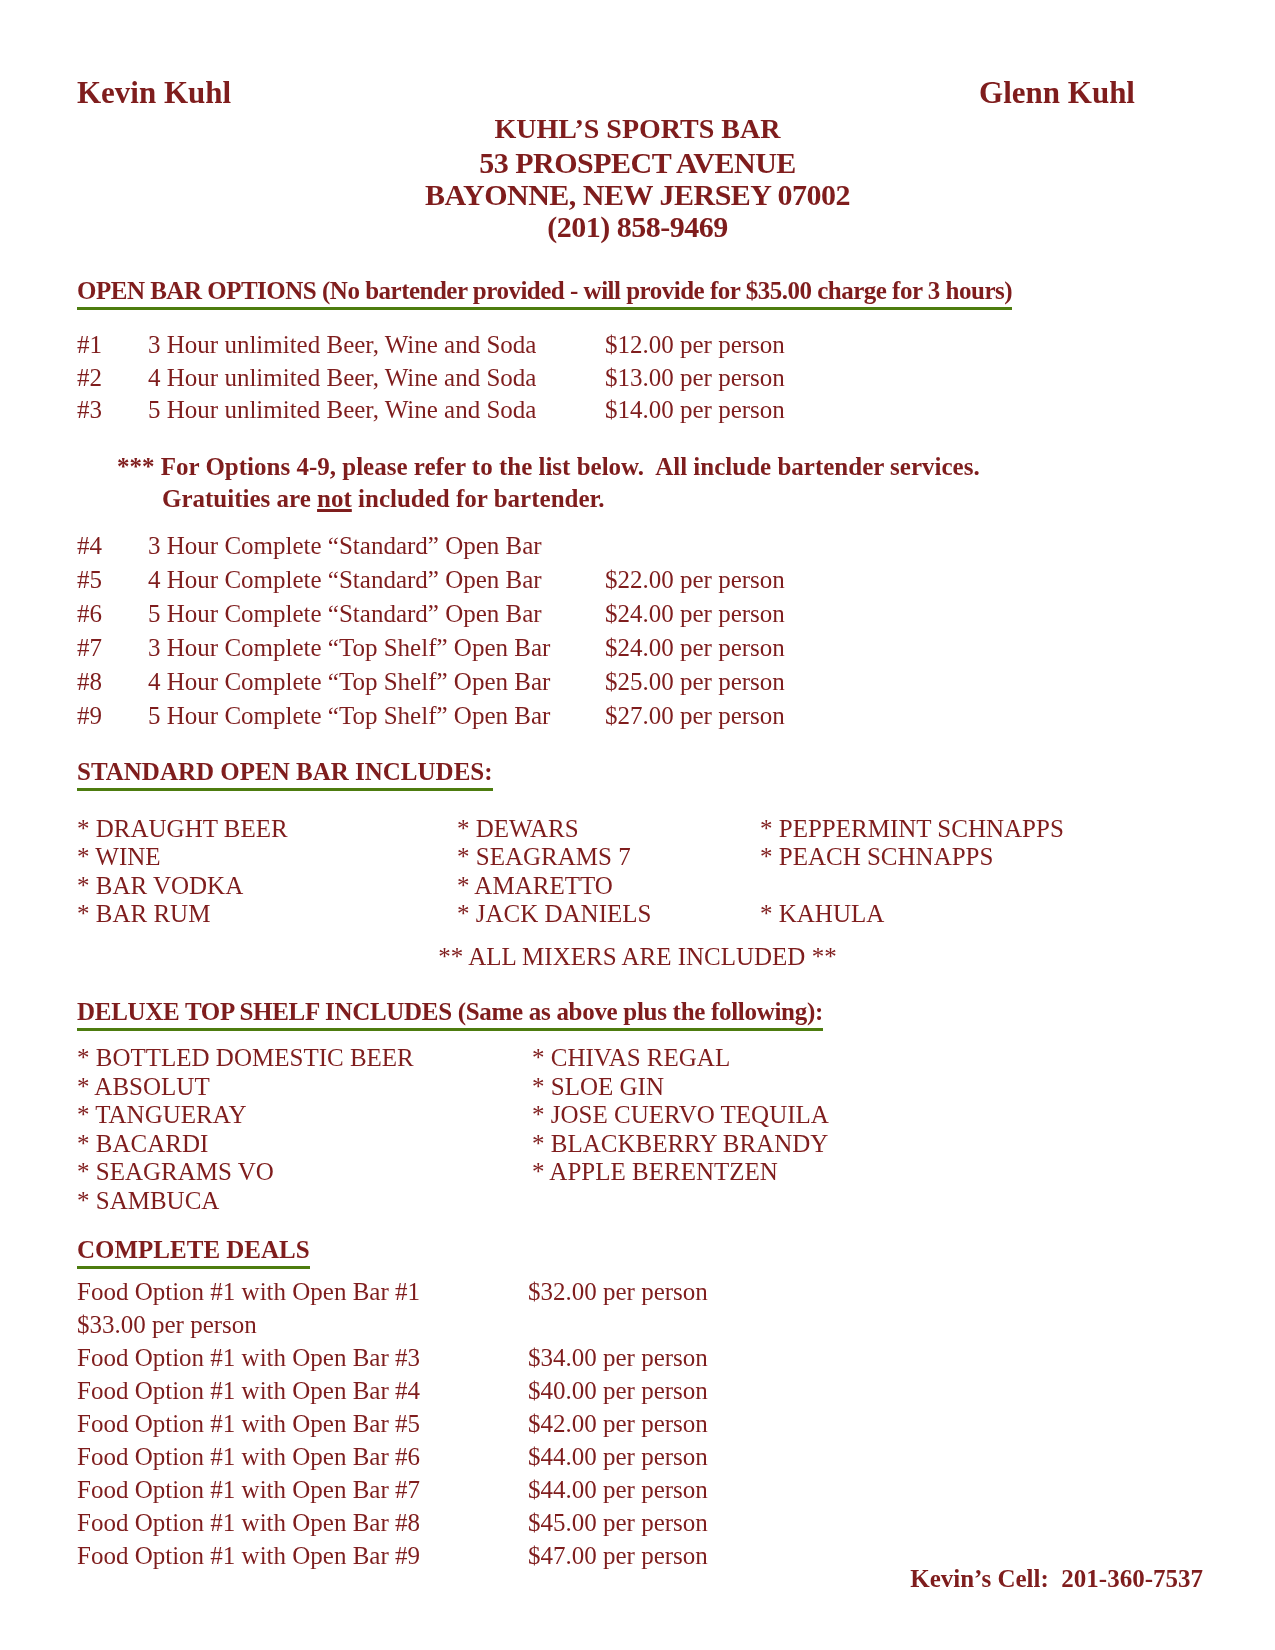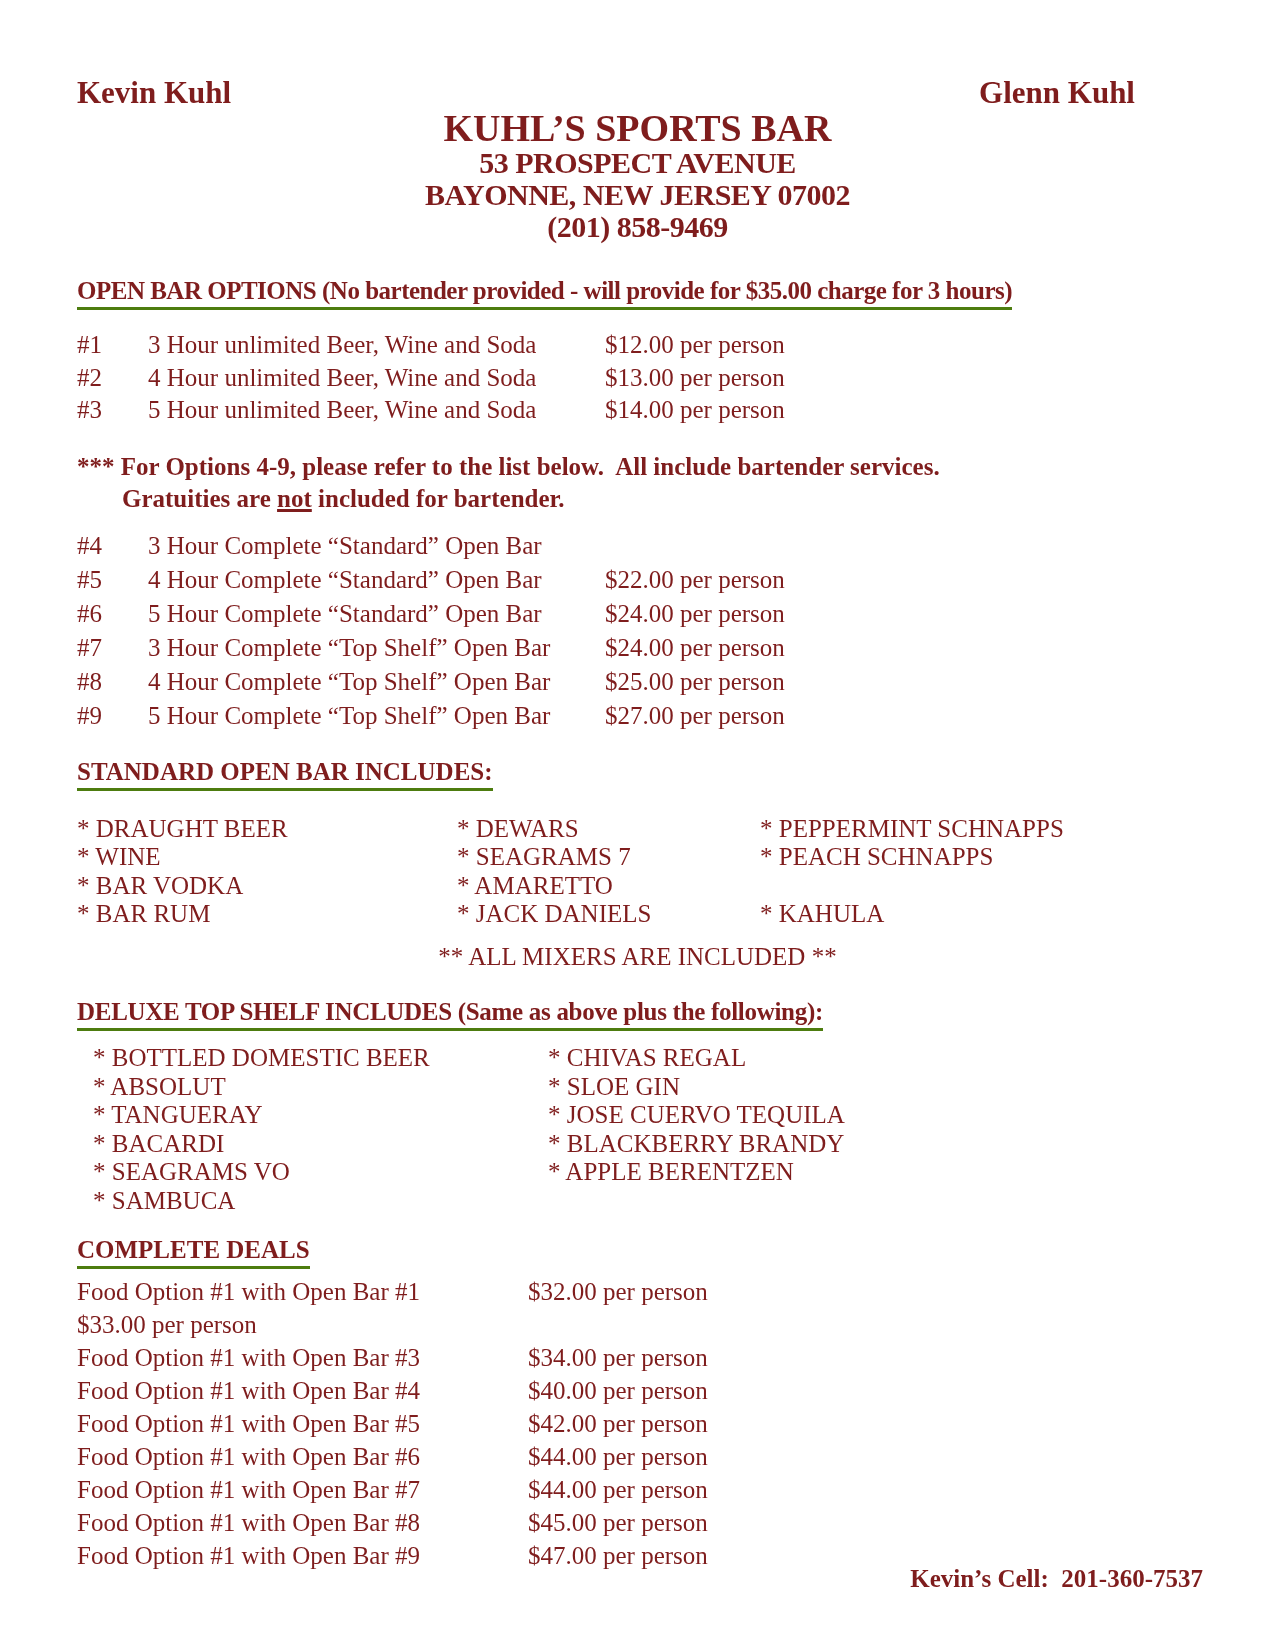--- a/index.html
+++ b/index.html
@@ -16,40 +16,40 @@
     overflow:hidden;
     padding:76px 140px 0 77px;
   }
   [data-bind] { white-space:pre-wrap; }
 
   .names-row { display:flex; justify-content:space-between;
     font-weight:bold; font-size:31px; line-height:34px; }
 
   .full-center { margin-left:-77px; margin-right:-140px; text-align:center; }
 
-  .doc-title { font-weight:bold; font-size:38px; line-height:37px; }
+  .doc-title { font-weight:bold; font-size:28px; line-height:37px; }
   .addr-block { font-weight:bold; font-size:30px; line-height:32px; letter-spacing:-0.5px; }
 
   .section-heading { font-weight:bold; line-height:32px; }
   .section-heading .uh { display:inline-block; border-bottom:3px solid #4d7c0f; }
   .ls-tight { letter-spacing:-0.5px; }
   .ls-snug  { letter-spacing:-0.3px; }
 
   .opts-block { line-height:32.5px; }
   .opts-block.wide { line-height:34px; }
   .opt-row { display:grid; grid-template-columns:71px 457px 1fr; }
 
-  .note-block { font-weight:bold; line-height:32.5px; }
+  .note-block { font-weight:bold; line-height:32.5px;margin-left:40px; }
   .note-indent { margin-left:45px;font-family:Liberation Serif, serif; }
   .note-underline { text-decoration:underline; text-decoration-thickness:3px; }
 
   .triple-list { line-height:28.5px; }
   .triple-row { display:grid; grid-template-columns:380px 303px 1fr; }
 
-  .double-list { line-height:28.5px;margin-left:16px; }
+  .double-list { line-height:28.5px; }
   .double-row { display:grid; grid-template-columns:455px 1fr; }
 
   .mixers { line-height:28.5px; }
 
   .deals-block { line-height:33px; }
   .deal-row { display:grid; grid-template-columns:451px 1fr; }
 
   .footer-cell { position:absolute; top:1563px; right:72px;
     font-weight:bold; line-height:32px; }
 

